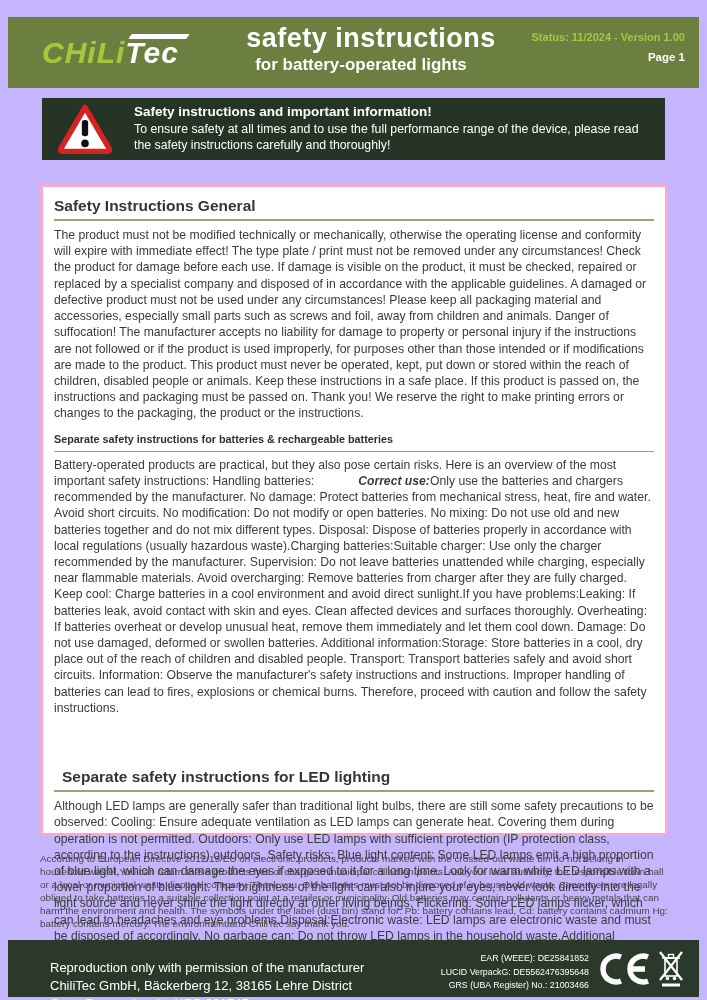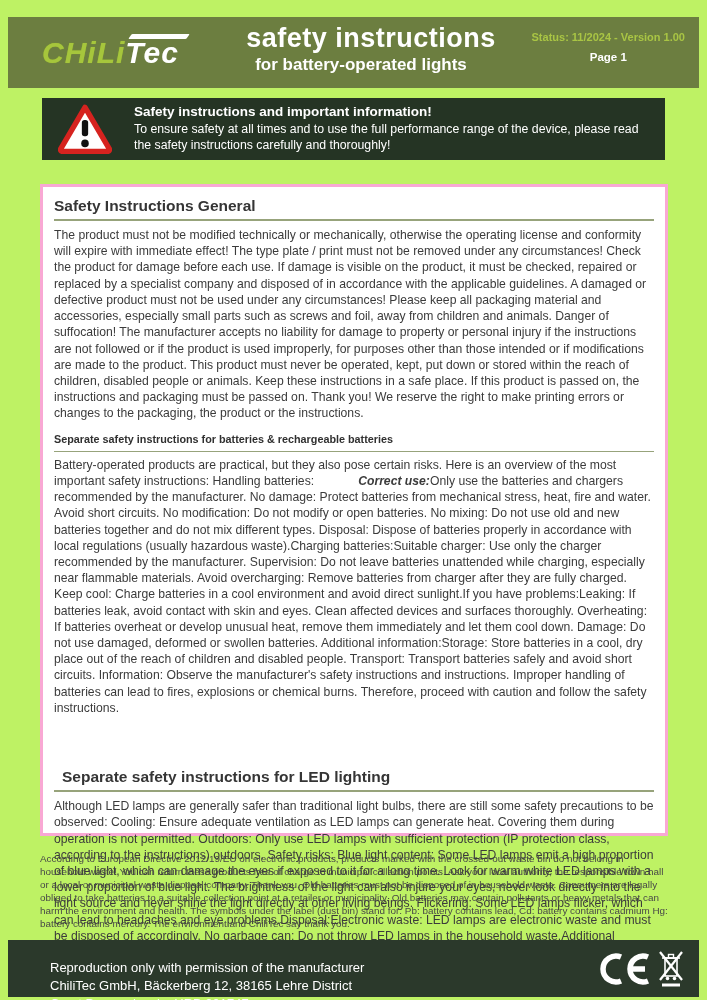--- a/index.html
+++ b/index.html
@@ -1,32 +1,32 @@
 <!DOCTYPE html>
 <html><head>
 <meta charset="utf-8">
 <style>
   * { margin: 0; padding: 0; box-sizing: border-box; }
   html, body { width: 707px; height: 1000px; background: #ffffff; overflow: hidden;
     font-family: "Liberation Sans", "DejaVu Sans", sans-serif; }
-  .page { position: relative; width: 707px; height: 1000px; background: #bef264; }
+  .page { position: relative; width: 707px; height: 1000px; background: #c4b5fd; }
 
   
   .header { position: absolute; left: 8px; top: 17px; right: 8px; height: 71px;
     background: #6c7e40; display: flex; align-items: center; }
   .logo { position: relative; margin-left: 34px; width: 150px; font-weight: bold;
     font-size: 30px; letter-spacing: 1px; line-height: 1; font-style: italic; }
   .logo .lg-green { color: #a6c63c; text-shadow: 0 0 1px #8aa82e; }
   .logo .lg-white { color: #ffffff; position: relative; }
   .logo .swoosh { position: absolute; top: -4px; left: 88px; width: 58px; height: 5px;
     background: #ffffff; transform: skewX(-35deg); border-radius: 1px; }
   .header-center { position: absolute; left: 0; right: 0; top: 6px; text-align: center; color: #fff; }
   .header-title { font-size: 27px; font-weight: bold; letter-spacing: 0.5px; padding-left: 35px; }
   .header-subtitle { font-size: 17px; font-weight: bold; margin-top: 1px; padding-left: 15px; }
-  .header-right { position: absolute; right: 14px; top: 14px; text-align: center; }
+  .header-right { position: absolute; right: 14px; top: 14px; text-align: right; }
   .header-status { color: #a9c544; font-size: 11px; font-weight: bold; }
   .header-page { color: #ffffff; font-size: 11.5px; font-weight: bold; margin-top: 8px; }
 
   
   .banner { position: absolute; left: 42px; top: 98px; right: 42px; height: 62px;
     background: #253424; display: flex; align-items: center; }
   .banner-icon { flex: 0 0 auto; margin: 0 22px 0 16px; width: 54px; height: 50px; }
   .banner-textwrap { color: #ffffff; padding-right: 16px; }
   .banner-title { font-size: 13.5px; font-weight: bold; margin-bottom: 3px; }
   .banner-text { font-size: 12.3px; line-height: 1.3; max-width: 545px; }
@@ -104,20 +104,25 @@
 
   <div class="disposal-note">According to European Directive 2012/19/EU on electronic products, products marked with the crossed-out waste bin do not belong in household waste! You can return these products free of charge to municipal collection points. Ask your local authority, the responsible town hall or a local or municipal waste disposal company. Thank you. Old batteries must not be disposed of in household waste. Consumers are legally obliged to take batteries to a suitable collection point at a retailer or municipality. Old batteries may contain pollutants or heavy metals that can harm the environment and health. The symbols under the label (dust bin) stand for: Pb: battery contains lead, Cd: battery contains cadmium Hg: battery contains mercury. The environment and ChiliTec say thank you.</div>
 
   <div class="footer">
     <div class="footer-left">
       <div>Reproduction only with permission of the manufacturer</div>
       <div>ChiliTec GmbH, Bäckerberg 12, 38165 Lehre District</div>
       <div>Court Braunschweig, HRB 201747</div>
       <div>www.chilitec.de / gpsr@chilitec.de</div>
     </div>
+    <div class="footer-right">
+      <div>EAR (WEEE): DE25841852</div>
+      <div>LUCID VerpackG: DE5562476395648</div>
+      <div>GRS (UBA Register) No.: 21003466</div>
+    </div>
     <svg class="ce-mark" viewBox="0 0 104 64">
       <path d="M44 8 A 26 26 0 1 0 44 56" fill="none" stroke="#ffffff" stroke-width="11"></path>
       <path d="M98 8 A 26 26 0 1 0 98 56" fill="none" stroke="#ffffff" stroke-width="11"></path>
       <line x1="66" y1="32" x2="92" y2="32" stroke="#ffffff" stroke-width="11"></line>
     </svg>
     <svg class="weee-icon" viewBox="0 0 24 38">
       <rect x="6" y="8" width="12" height="18" fill="none" stroke="#ffffff" stroke-width="1.6"></rect>
       <line x1="3" y1="8" x2="21" y2="8" stroke="#ffffff" stroke-width="1.6"></line>
       <rect x="9.5" y="4.5" width="5" height="3.5" fill="none" stroke="#ffffff" stroke-width="1.4"></rect>
       <circle cx="8.5" cy="28.5" r="1.8" fill="#ffffff"></circle>

